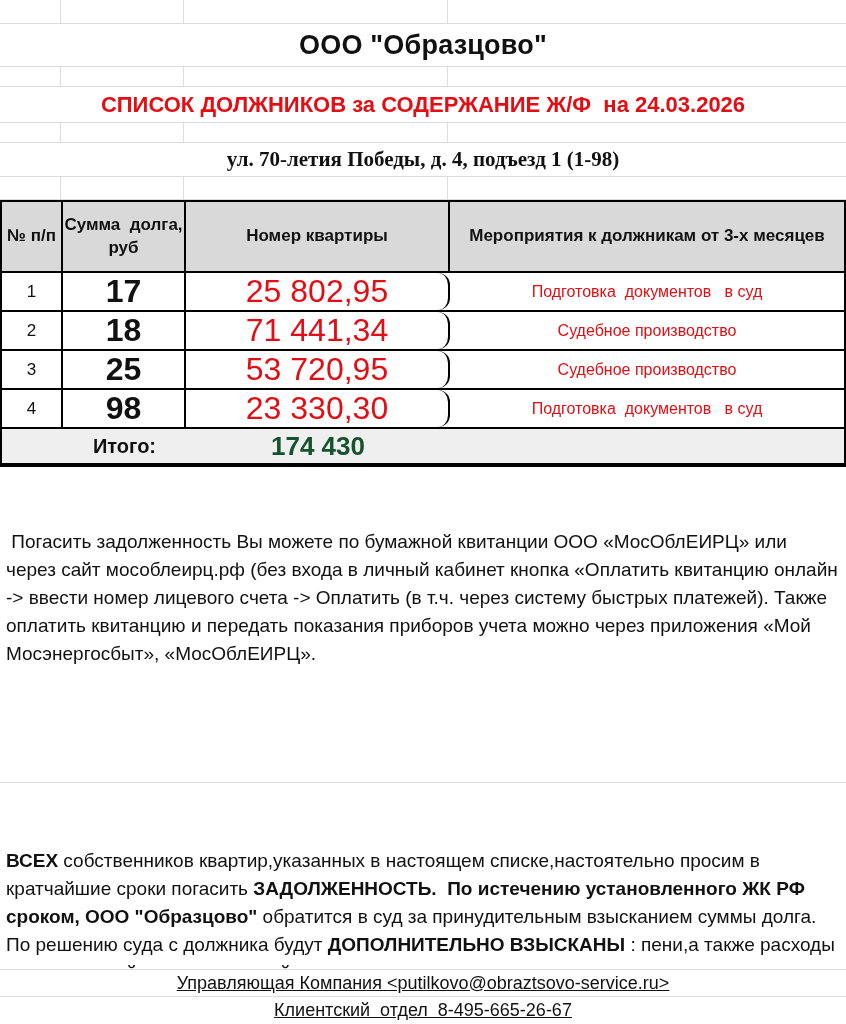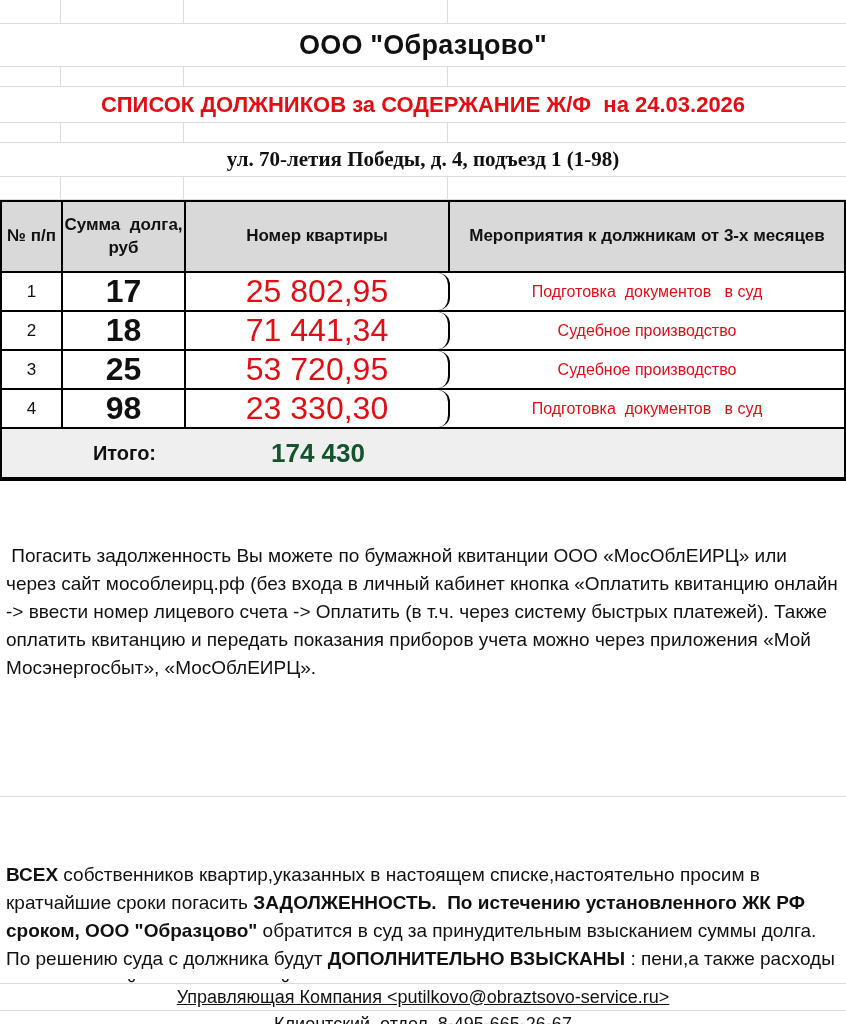--- a/index.html
+++ b/index.html
@@ -30,21 +30,21 @@
 
   .trow { display: grid; grid-template-columns: 61px 123px 264px 1fr; height: 39px; border-bottom: 2px solid #000; }
   .td { display: flex; align-items: center; justify-content: center; text-align: center;
         border-right: 2px solid #000; white-space: pre-wrap; }
   .td:last-child { border-right: none; }
   .cell-n   { font-size: 17px; }
   .cell-apt { font-size: 32px; font-weight: 700; }
   .cell-debt{ font-size: 32px; font-weight: 400; color: #e30d13; border-radius: 12px; }
   .cell-act { font-size: 16px; color: #e30d13; }
 
-  .total-row { display: grid; grid-template-columns: 61px 123px 264px 1fr; height: 52px;
+  .total-row { display: grid; grid-template-columns: 61px 123px 264px 1fr; height: 38px;
                background: #efefef; border-bottom: 4px solid #000; }
   .total-label { grid-column: 2; display: flex; align-items: center; justify-content: center;
                  font-size: 20px; font-weight: 700; }
   .total-value { grid-column: 3; display: flex; align-items: center; justify-content: center;
                  font-size: 26px; font-weight: 700; color: #14532d; }
 
   
   .text-block-1 { height: 256px; padding: 5px 6px 0 6px; font-size: 19px; line-height: 28px;
                   white-space: pre-wrap; overflow: hidden; }
   .gap-row { height: 60px; border-bottom: 1px solid #dcdcdc; }

